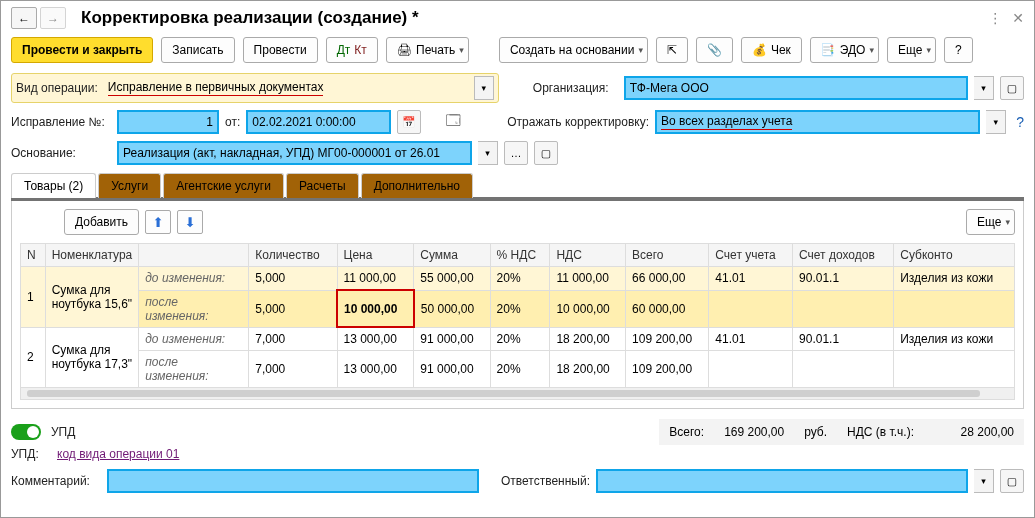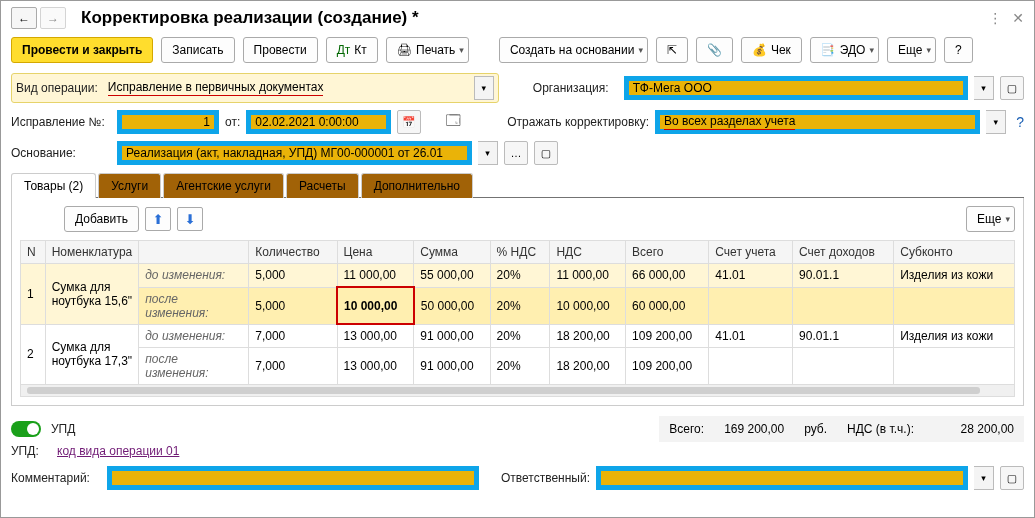--- a/index.html
+++ b/index.html
@@ -10,26 +10,26 @@
   .title { font-size: 17px; font-weight: bold; margin-left: 12px; flex: 1; }
   .title-icons { display: flex; gap: 10px; color: #888; }
   .title-icons span { cursor: pointer; font-size: 14px; }
   .toolbar { display: flex; align-items: center; gap: 8px; margin-bottom: 10px; flex-wrap: wrap; }
   .btn { height: 26px; padding: 0 10px; border: 1px solid #aaa; background: #fdfdfd; border-radius: 3px; display: inline-flex; align-items: center; gap: 4px; cursor: pointer; font-size: 12px; }
   .btn-primary { background: #ffdd2d; border-color: #d4a800; font-weight: bold; }
   .dd { padding-right: 4px; }
   .dd::after { content: " ▾"; font-size: 9px; color: #555; }
   .form-row { display: flex; align-items: center; margin-bottom: 7px; gap: 6px; }
   .label { font-size: 12px; color: #222; }
-  .field { height: 24px; border: 5px solid #0ea5e9; padding: 0 4px; background: #eab308; display: flex; align-items: center; font-size: 12px; }
+  .field { height: 24px; border: 2px solid #0ea5e9; padding: 0 4px; background: #7dd3fc; display: flex; align-items: center; font-size: 12px; }
   .underline-red { border-bottom: 1px solid #c00; display: inline-block; padding-bottom: 1px; }
   .hl-wrap { background: #fff6d5; border: 1px solid #e6d36a; border-radius: 3px; padding: 2px 4px; display: inline-flex; align-items: center; }
   .dd-btn { width: 20px; height: 24px; border: 1px solid #bbb; border-left: none; background: #f4f4f4; display: inline-flex; align-items: center; justify-content: center; font-size: 9px; cursor: pointer; }
   .icon-btn { width: 24px; height: 24px; border: 1px solid #bbb; background: #f6f6f6; display: inline-flex; align-items: center; justify-content: center; font-size: 11px; cursor: pointer; border-radius: 2px; }
-  .tabs { display: flex; border-bottom: 1px solid #737373; margin-top: 6px; }
+  .tabs { display: flex; border-bottom: 4px solid #737373; margin-top: 6px; }
   .tab { padding: 5px 12px; border: 1px solid #ccc; border-bottom: none; background: #a16207; margin-right: 2px; border-radius: 3px 3px 0 0; cursor: pointer; position: relative; top: 1px; }
   .tab.active { background: #fff; font-weight: normal; }
   .tab-body { border: 1px solid #ccc; border-top: none; padding: 8px; }
   .sub-toolbar { display: flex; align-items: center; gap: 6px; margin-bottom: 8px; padding-left: 44px; }
   .arrow-btn { width: 26px; height: 24px; border: 1px solid #aaa; background: #fdfdfd; display: inline-flex; align-items: center; justify-content: center; cursor: pointer; border-radius: 2px; }
   .spacer { flex: 1; }
   table.grid { width: 100%; border-collapse: collapse; font-size: 12px; }
   table.grid th, table.grid td { border: 1px solid #ddd; padding: 4px 6px; text-align: left; }
   table.grid th { background: #f5f5f5; font-weight: normal; color: #333; }
   .num { text-align: right; }
@@ -41,21 +41,21 @@
   .scroll-thumb { position: absolute; left: 6px; top: 2px; height: 7px; width: 96%; background: #cfcfcf; border-radius: 3px; }
   .totals-row { display: flex; align-items: center; margin-top: 10px; gap: 10px; }
   .toggle { width: 30px; height: 16px; background: #1aa01a; border-radius: 8px; position: relative; cursor: pointer; }
   .toggle::after { content: ""; position: absolute; width: 12px; height: 12px; background: #fff; border-radius: 50%; top: 2px; left: 16px; }
   .totals-box { background: #f3f3f3; padding: 6px 10px; display: flex; align-items: center; gap: 20px; margin-left: auto; }
   .link { color: #701a75; text-decoration: underline; cursor: pointer; }
   .bottom-row { display: flex; align-items: center; gap: 6px; margin-top: 8px; }
   .help-q { position: absolute; right: -4px; color: #1a5fb4; font-size: 14px; cursor: pointer; }
   .col-right { display: flex; align-items: center; gap: 6px; position: relative; }
   .icon-green { color: #060; }
-  .icon-red { color: #000000; }
+  .icon-red { color: #7f1d1d; }
   .arrow-up { color: #2a6fd6; }
   .arrow-down { color: #2a6fd6; }
 </style>
 </head>
 <body>
 
 <div class="window">
 
   <div class="title-row">
     <div class="nav-btn">←</div>

